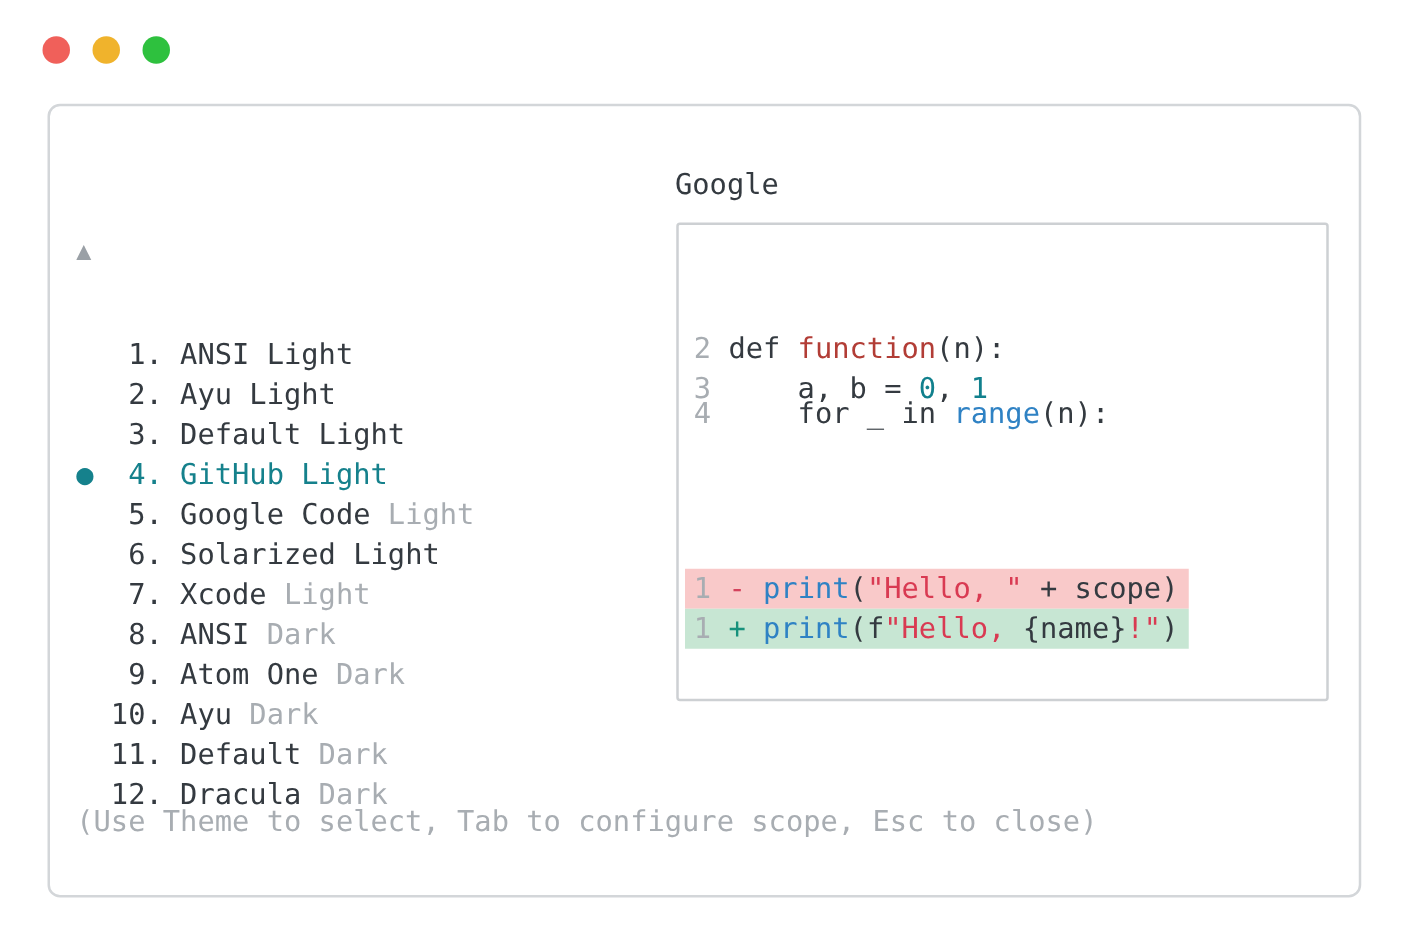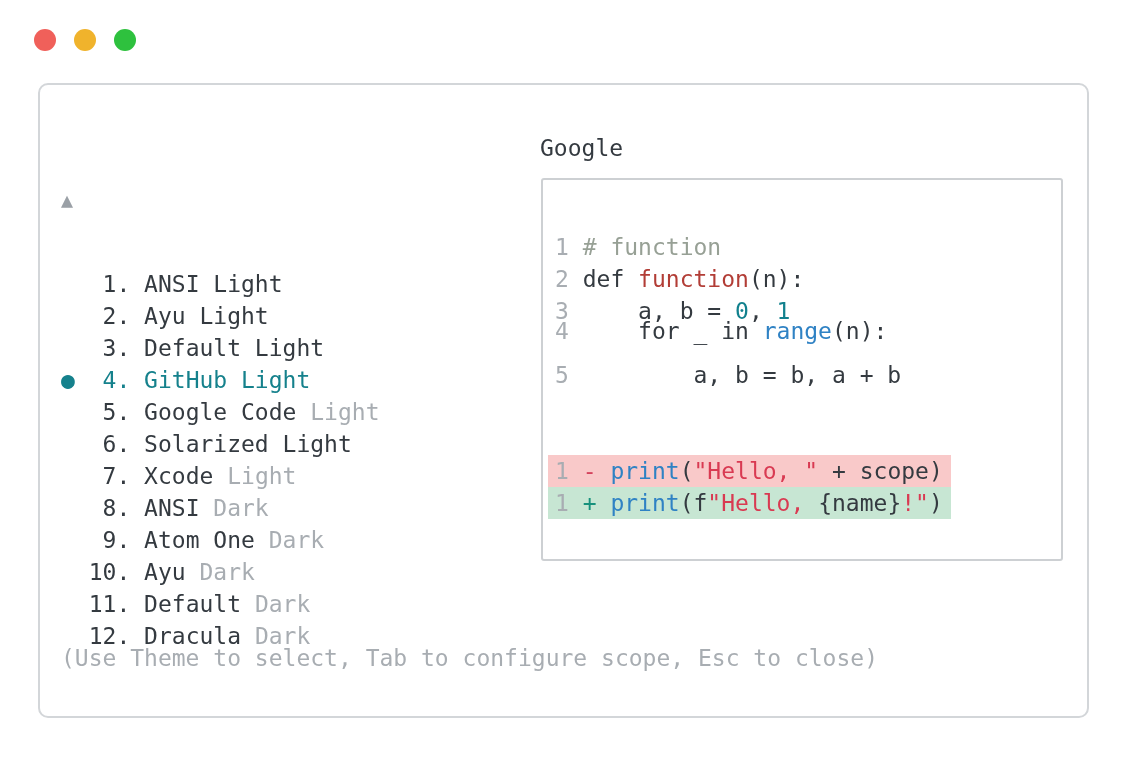--- a/index.html
+++ b/index.html
@@ -60,22 +60,20 @@
   <div class="picker-col">
     <div class="row arrow-up">▲</div>
     <div id="theme-list"><div class="row theme-item"><span>   1. </span><span>ANSI Light</span></div><div class="row theme-item"><span>   2. </span><span>Ayu Light</span></div><div class="row theme-item"><span>   3. </span><span>Default Light</span></div><div class="row theme-item selected"><span>●  4. </span><span>GitHub Light</span></div><div class="row theme-item"><span>   5. </span><span>Google Code</span><span class="dim"> Light</span></div><div class="row theme-item"><span>   6. </span><span>Solarized Light</span></div><div class="row theme-item"><span>   7. </span><span>Xcode</span><span class="dim"> Light</span></div><div class="row theme-item"><span>   8. </span><span>ANSI</span><span class="dim"> Dark</span></div><div class="row theme-item"><span>   9. </span><span>Atom One</span><span class="dim"> Dark</span></div><div class="row theme-item"><span>  10. </span><span>Ayu</span><span class="dim"> Dark</span></div><div class="row theme-item"><span>  11. </span><span>Default</span><span class="dim"> Dark</span></div><div class="row theme-item"><span>  12. </span><span>Dracula</span><span class="dim"> Dark</span></div></div>
     
   </div>
 
   <div class="help">(Use Theme to select, Tab to configure scope, Esc to close)</div>
 
   <div class="preview-title">Google</div>
   <div class="preview-box" id="preview-box">
-      <div class="code-line" style="top: 51px;"><span class="gutter">1 </span><span class="seg-comment"># function</span></div>
       <div class="code-line" style="top: 83px;"><span class="gutter">2 </span><span class="seg-plain">def </span><span class="seg-func">function</span><span class="seg-plain">(n):</span></div>
       <div class="code-line" style="top: 115px;"><span class="gutter">3 </span><span class="seg-plain">    a, b = </span><span class="seg-number">0</span><span class="seg-plain">, </span><span class="seg-number">1</span></div>
       <div class="code-line" style="top: 135px;"><span class="gutter">4 </span><span class="seg-plain">    for _ in </span><span class="seg-builtin">range</span><span class="seg-plain">(n):</span></div>
-      <div class="code-line" style="top: 179px;"><span class="gutter">5 </span><span class="seg-plain">        a, b = b, a + b</span></div>
       <div class="code-line diff-line removed" style="top: 275px;"><span class="diff-bg"><span class="gutter">1 </span><span class="marker-removed">- </span><span class="seg-builtin">print</span><span class="seg-plain">(</span><span class="seg-string">"Hello, "</span><span class="seg-plain"> + scope)</span></span></div>
       <div class="code-line diff-line added" style="top: 307px;"><span class="diff-bg"><span class="gutter">1 </span><span class="marker-added">+ </span><span class="seg-builtin">print</span><span class="seg-plain">(f</span><span class="seg-string">"Hello, </span><span class="seg-plain">{name}</span><span class="seg-string">!"</span><span class="seg-plain">)</span></span></div>
     </div>
 
 </div>
 
 </body></html>

